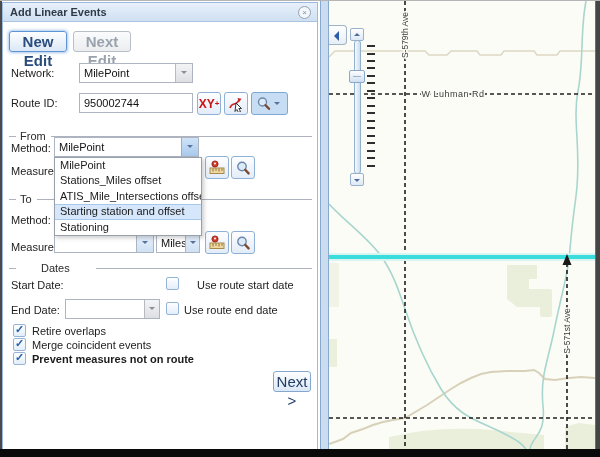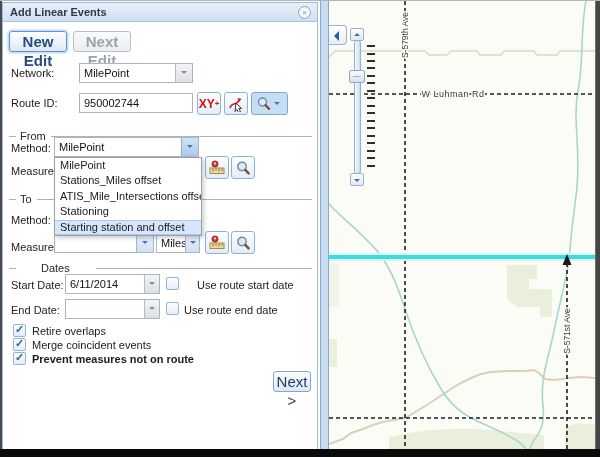--- a/index.html
+++ b/index.html
@@ -178,34 +178,30 @@
         <svg width="16" height="16">
           <circle cx="7" cy="6.5" r="4.2" fill="#dcebf8" stroke="#6c87aa" stroke-width="1.4"></circle>
           <line x1="10.2" y1="9.8" x2="13.6" y2="13.4" stroke="#7b4a36" stroke-width="2.4" stroke-linecap="round"></line>
         </svg>
       </div>
 
       <div class="dd-list">
         <div class="dd-item">MilePoint</div>
         <div class="dd-item">Stations_Miles offset</div>
         <div class="dd-item">ATIS_Mile_Intersections offset</div>
+        <div class="dd-item selected">Starting station and offset</div>
         <div class="dd-item">Stationing</div>
-        <div class="dd-item selected">Starting station and offset</div>
       </div>
 
       <div class="fieldset-row" style="left:6px; top:240px; width:303px;gap:21px;">
         <span class="fs-dash"></span>
         <span class="fs-label">Dates</span>
         <span class="fs-line"></span>
       </div>
       <span class="lbl" style="left:8px; top:257px;">Start Date:</span>
-      <div class="combo" style="left:62px; top:252px; width:95px; height:20px;">
-        <span class="val">6/11/2014</span>
-        <span class="trig gray" style="width:15px;"></span>
-      </div>
       <div class="cb" style="left:163px; top:255px;"></div>
       <span class="lbl" style="left:194px; top:257px;">Use route start date</span>
 
       <span class="lbl" style="left:8px; top:282px;text-align:center;">End Date:</span>
       <div class="combo" style="left:62px; top:277px; width:95px; height:20px;">
         <span class="val"></span>
         <span class="trig gray" style="width:15px;"></span>
       </div>
       <div class="cb" style="left:163px; top:280px;"></div>
       <span class="lbl" style="left:181px; top:282px;">Use route end date</span>

